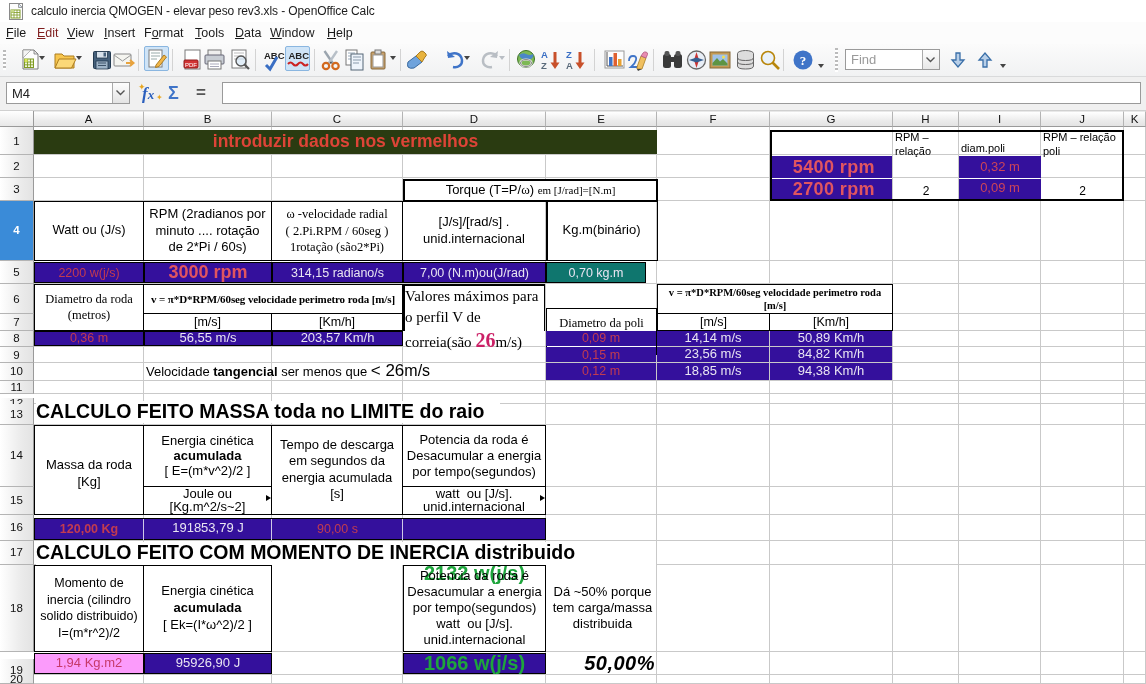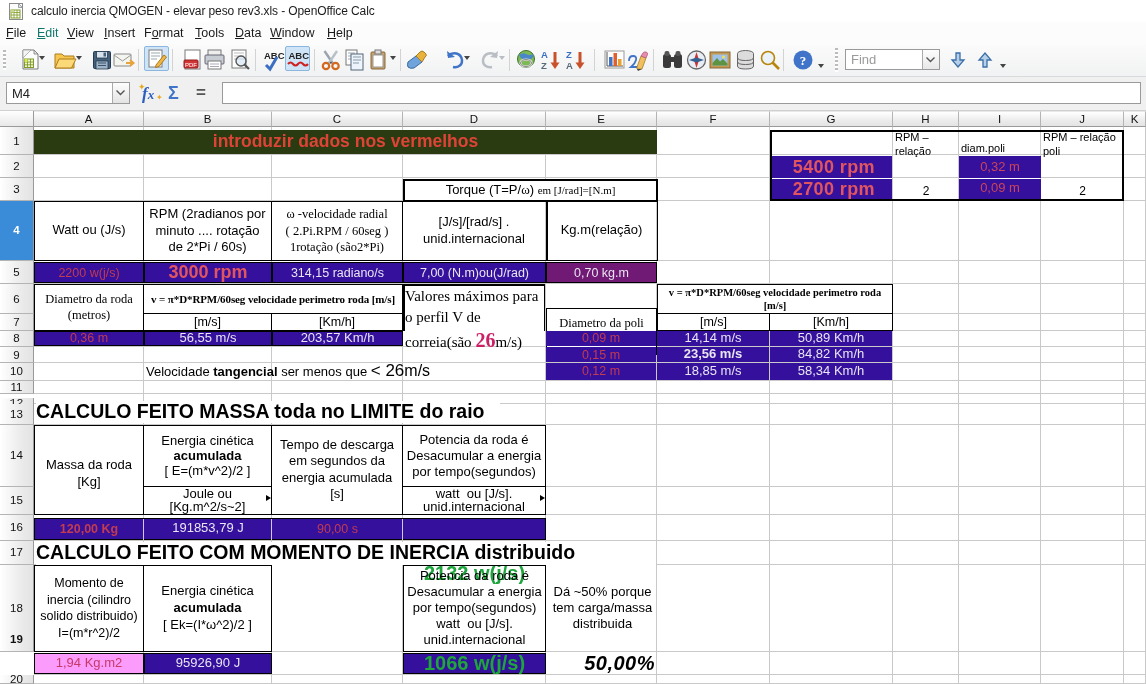--- a/index.html
+++ b/index.html
@@ -22,21 +22,21 @@
 <svg class="ab" style="left:8px;top:3px" width="17" height="17" viewBox="0 0 17 17">
 <rect x="1.5" y="0.5" width="13" height="16" fill="#fdfdfd" stroke="#8a8a8a"></rect>
 <path d="M10.5 0.5 L14.5 4.5 L10.5 4.5 Z" fill="#d5e6f5" stroke="#8a8a8a" stroke-width="0.8"></path>
 <rect x="3" y="7" width="9" height="8" fill="#fff" stroke="#7f9b24" stroke-width="1"></rect>
 <path d="M3 9.5 h9 M3 12 h9 M6 7 v8 M9 7 v8" stroke="#7f9b24" stroke-width="0.8"></path>
 <rect x="3" y="7" width="3" height="2.5" fill="#c7d886"></rect>
 </svg>
 <div class="ab" style="left:31px;top:4px;font-size:12px;color:#1c1c1c;letter-spacing:-0.1px;">calculo inercia QMOGEN - elevar peso rev3.xls - OpenOffice Calc</div>
 <div class="ab" style="left:0;top:22px;width:1146px;height:22px;background:#fcfcfc;"></div>
 <div class="ab" style="left:6px;top:26px;font-size:12.5px;color:#1a1a1a;"><u>F</u>ile</div>
-<div class="ab" style="left:37px;top:26px;font-size:12.5px;color:#0f766e;"><u>E</u>dit</div>
+<div class="ab" style="left:37px;top:26px;font-size:12.5px;color:#7f1d1d;"><u>E</u>dit</div>
 <div class="ab" style="left:67px;top:26px;font-size:12.5px;color:#1a1a1a;"><u>V</u>iew</div>
 <div class="ab" style="left:104px;top:26px;font-size:12.5px;color:#1a1a1a;"><u>I</u>nsert</div>
 <div class="ab" style="left:144px;top:26px;font-size:12.5px;color:#1a1a1a;">F<u>o</u>rmat</div>
 <div class="ab" style="left:195px;top:26px;font-size:12.5px;color:#1a1a1a;"><u>T</u>ools</div>
 <div class="ab" style="left:235px;top:26px;font-size:12.5px;color:#1a1a1a;"><u>D</u>ata</div>
 <div class="ab" style="left:270px;top:26px;font-size:12.5px;color:#1a1a1a;"><u>W</u>indow</div>
 <div class="ab" style="left:327px;top:26px;font-size:12.5px;color:#1a1a1a;"><u>H</u>elp</div>
 <div class="ab" style="left:0;top:44px;width:1146px;height:33px;background:linear-gradient(#fbfbfb,#f1f2f3);border-bottom:1px solid #d9dadb;"></div>
 <div class="ab" style="left:3px;top:50px;width:3px;height:20px;background:repeating-linear-gradient(#bbb 0 2px, #fff 2px 4px);"></div>
 <svg class="ab" style="left:19px;top:48px" width="24" height="24" viewBox="0 0 24 24">
@@ -253,21 +253,21 @@
 <div class="rowhdr" style="top:347px;height:16px;">9</div>
 <div class="rowhdr" style="top:363px;height:17.5px;">10</div>
 <div class="rowhdr" style="top:380.5px;height:13.5px;">11</div>
 <div class="rowhdr" style="top:398px;height:9.5px;font-family:Liberation Mono, monospace;">12</div>
 <div class="rowhdr" style="top:403.5px;height:21.0px;">13</div>
 <div class="rowhdr" style="top:424.5px;height:62.5px;">14</div>
 <div class="rowhdr" style="top:487px;height:27.5px;">15</div>
 <div class="rowhdr" style="top:514.5px;height:26.0px;">16</div>
 <div class="rowhdr" style="top:540.5px;height:24.5px;">17</div>
 <div class="rowhdr" style="top:565px;height:86.5px;">18</div>
-<div class="rowhdr" style="top:628px;height:23.5px;font-weight:bold;">19</div>
+<div class="rowhdr" style="top:659px;height:23.5px;">19</div>
 <div class="rowhdr" style="top:675px;height:9px;">20</div>
 <div class="vline" style="left:143px;top:127px;height:557px;"></div>
 <div class="vline" style="left:271px;top:127px;height:557px;"></div>
 <div class="vline" style="left:402px;top:127px;height:557px;"></div>
 <div class="vline" style="left:545px;top:127px;height:557px;"></div>
 <div class="vline" style="left:656px;top:127px;height:557px;"></div>
 <div class="vline" style="left:769px;top:127px;height:557px;"></div>
 <div class="vline" style="left:892px;top:127px;height:557px;"></div>
 <div class="vline" style="left:958px;top:127px;height:557px;"></div>
 <div class="vline" style="left:1040px;top:127px;height:557px;"></div>
@@ -338,36 +338,36 @@
 <div class="cell" style="left:271px;top:200.5px;width:132px;height:60.5px;border:1.5px solid #000;font-size:12.5px;color:#000;line-height:1.3;font-family:'Liberation Serif',serif;justify-content:center;align-items:center;text-align:center;">
     <span style="display:block;width:100%">ω -velocidade radial<br>( 2.Pi.RPM / 60seg )<br>1rotação (são2*Pi)</span>
   </div>
 <div class="cell" style="left:402px;top:200.5px;width:256px;height:60.5px;border:1.5px solid #000;font-size:13px;color:#000;line-height:1.12;justify-content:center;align-items:center;text-align:center;">
     <span style="display:block;width:100%"></span>
   </div>
 <div class="cell" style="left:402px;top:200.5px;width:144px;height:60.5px;font-size:13px;color:#000;line-height:1.3;justify-content:center;align-items:center;text-align:center;">
     <span style="display:block;width:100%">[J/s]/[rad/s] .<br>unid.internacional</span>
   </div>
 <div class="cell" style="left:546px;top:200.5px;width:111px;height:60.5px;font-size:13px;color:#000;line-height:1.12;justify-content:center;align-items:center;text-align:center;">
-    <span style="display:block;width:100%">Kg.m(relação)</span>
+    <span style="display:block;width:100%">Kg.m(binário)</span>
   </div>
 <div class="ab" style="left:546px;top:200.5px;width:1.5px;height:60.5px;background:#000;"></div>
 <div class="cell" style="left:34px;top:262px;width:110px;height:21px;background:#34109c;border:1px solid #000;font-size:12.5px;color:#c23b50;line-height:1.12;justify-content:center;align-items:center;text-align:center;">
     <span style="display:block;width:100%">2200 w(j/s)</span>
   </div>
 <div class="cell" style="left:144px;top:262px;width:128px;height:21px;background:#34109c;border:1px solid #000;font-size:18px;color:#e05560;line-height:1.12;font-weight:bold;justify-content:center;align-items:center;text-align:center;">
     <span style="display:block;width:100%">3000 rpm</span>
   </div>
 <div class="cell" style="left:272px;top:262px;width:131px;height:21px;background:#34109c;border:1px solid #000;font-size:12.5px;color:#e9e5f2;line-height:1.12;justify-content:center;align-items:center;text-align:center;">
     <span style="display:block;width:100%">314,15 radiano/s</span>
   </div>
 <div class="cell" style="left:403px;top:262px;width:143px;height:21px;background:#34109c;border:1px solid #000;font-size:12.5px;color:#e9e5f2;line-height:1.12;justify-content:center;align-items:center;text-align:center;">
     <span style="display:block;width:100%">7,00 (N.m)ou(J/rad)</span>
   </div>
-<div class="cell" style="left:546px;top:262px;width:111px;height:21px;background:#701a75;border:1px solid #000;font-size:12.5px;color:#e9e5f2;line-height:1.12;justify-content:center;align-items:center;text-align:center;">
+<div class="cell" style="left:546px;top:262px;width:100px;height:21px;background:#0f766e;border:1px solid #000;font-size:12.5px;color:#e9e5f2;line-height:1.12;justify-content:center;align-items:center;text-align:center;">
     <span style="display:block;width:100%">0,70 kg.m</span>
   </div>
 <div class="cell" style="left:34px;top:284px;width:110px;height:46.5px;background:#fff;border:1px solid #000;font-size:12.5px;color:#000;line-height:1.3;font-family:'Liberation Serif',serif;justify-content:center;align-items:center;text-align:center;">
     <span style="display:block;width:100%">Diametro da roda<br>(metros)</span>
   </div>
 <div class="cell" style="left:143px;top:284px;width:260px;height:30px;background:#fff;border:1px solid #000;font-size:11px;color:#000;line-height:1.12;font-weight:bold;font-family:'Liberation Serif',serif;justify-content:center;align-items:center;text-align:center;white-space:nowrap;letter-spacing:-0.1px;">
     <span style="display:block;width:100%">v = π*D*RPM/60seg velocidade perimetro roda [m/s]</span>
   </div>
 <div class="cell" style="left:143px;top:313px;width:129px;height:17.5px;border:1px solid #000;font-size:12.5px;color:#000;line-height:1.12;justify-content:center;align-items:center;text-align:center;">
     <span style="display:block;width:100%">[m/s]</span>
@@ -411,31 +411,31 @@
   </div>
 <div class="cell" style="left:546px;top:363px;width:110px;height:16.5px;background:#34109c;font-size:12.5px;color:#c23b50;line-height:1.12;justify-content:center;align-items:center;text-align:center;">
     <span style="display:block;width:100%">0,12 m</span>
   </div>
 <div class="cell" style="left:657px;top:330.5px;width:112px;height:15.5px;background:#34109c;font-size:13px;color:#e9e5f2;line-height:1.12;justify-content:center;align-items:center;text-align:center;">
     <span style="display:block;width:100%">14,14 m/s</span>
   </div>
 <div class="cell" style="left:770px;top:330.5px;width:122px;height:15.5px;background:#34109c;font-size:13px;color:#e9e5f2;line-height:1.12;justify-content:center;align-items:center;text-align:center;">
     <span style="display:block;width:100%">50,89 Km/h</span>
   </div>
-<div class="cell" style="left:657px;top:347px;width:112px;height:15px;background:#34109c;font-size:13px;color:#e9e5f2;line-height:1.12;justify-content:center;align-items:center;text-align:center;font-weight:bold;">
+<div class="cell" style="left:657px;top:347px;width:112px;height:15px;background:#34109c;font-size:13px;color:#e9e5f2;line-height:1.12;justify-content:center;align-items:center;text-align:center;">
     <span style="display:block;width:100%">23,56 m/s</span>
   </div>
 <div class="cell" style="left:770px;top:347px;width:122px;height:15px;background:#34109c;font-size:13px;color:#e9e5f2;line-height:1.12;justify-content:center;align-items:center;text-align:center;">
     <span style="display:block;width:100%">84,82 Km/h</span>
   </div>
 <div class="cell" style="left:657px;top:363px;width:112px;height:16.5px;background:#34109c;font-size:13px;color:#e9e5f2;line-height:1.12;justify-content:center;align-items:center;text-align:center;">
     <span style="display:block;width:100%">18,85 m/s</span>
   </div>
 <div class="cell" style="left:770px;top:363px;width:122px;height:16.5px;background:#34109c;font-size:13px;color:#e9e5f2;line-height:1.12;justify-content:center;align-items:center;text-align:center;">
-    <span style="display:block;width:100%">58,34 Km/h</span>
+    <span style="display:block;width:100%">94,38 Km/h</span>
   </div>
 <div class="cell" style="left:146px;top:361px;width:347px;height:19.5px;font-size:13px;color:#000;line-height:1.12;justify-content:flex-start;align-items:center;text-align:left;z-index:3;white-space:nowrap;">
     <span style="display:block;width:100%">Velocidade&nbsp;<b>tangencial</b>&nbsp;ser&nbsp;menos&nbsp;que&nbsp;<span style="font-size:17px">&lt;&nbsp;26</span><span style="font-size:16px">m/s</span></span>
   </div>
 <div class="cell" style="left:36px;top:401px;width:464px;height:21.5px;font-size:19.5px;color:#000;line-height:1.12;font-weight:bold;justify-content:flex-start;align-items:center;text-align:left;background:#fff;z-index:3;">
     <span style="display:block;width:100%">CALCULO FEITO MASSA toda no LIMITE do raio</span>
   </div>
 <div class="cell" style="left:34px;top:424.5px;width:110px;height:90.0px;background:#fff;border:1.5px solid #000;font-size:13px;color:#000;line-height:1.25;justify-content:center;align-items:center;text-align:center;padding:8px 0 0 0;">
     <span style="display:block;width:100%">Massa da roda<br>[Kg]</span>
   </div>

